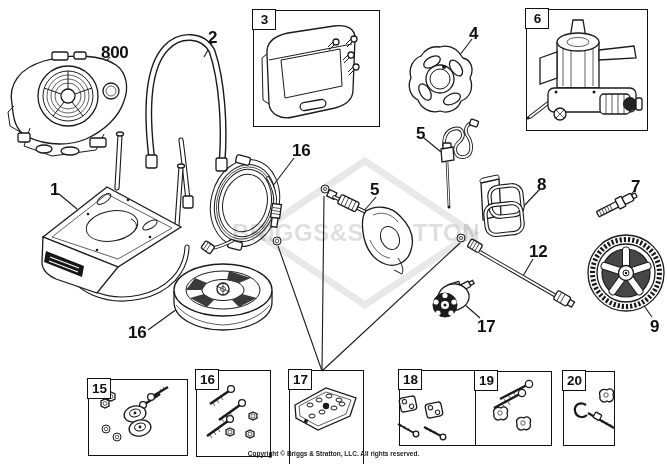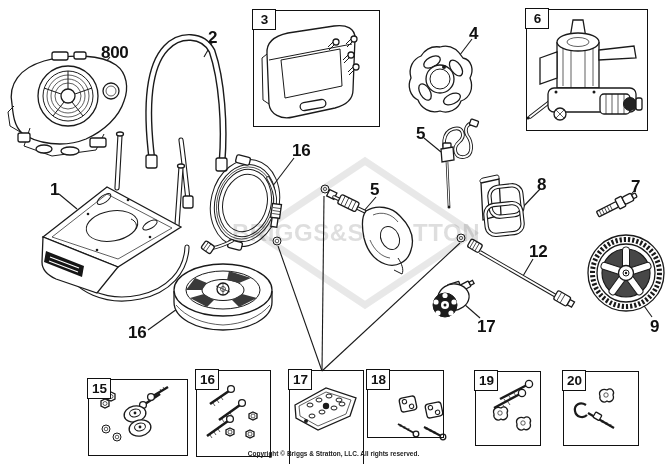--- a/index.html
+++ b/index.html
@@ -435,27 +435,27 @@
   </div>
   <div class="pbox" style="left:88px;top:379px;width:100px;height:77px">
     <div class="chip">15</div>
   </div>
   <div class="pbox" style="left:196px;top:370px;width:75px;height:87px">
     <div class="chip">16</div>
   </div>
   <div class="pbox" style="left:289px;top:370px;width:75px;height:96px">
     <div class="chip">17</div>
   </div>
-  <div class="pbox" style="left:367px;top:370px;width:77px;height:68px">
+  <div class="pbox" style="left:399px;top:370px;width:77px;height:76px">
     <div class="chip">18</div>
   </div>
-  <div class="pbox" style="left:475px;top:371px;width:66px;height:75px">
+  <div class="pbox" style="left:475px;top:371px;width:77px;height:75px">
     <div class="chip">19</div>
   </div>
-  <div class="pbox" style="left:563px;top:371px;width:76px;height:75px">
+  <div class="pbox" style="left:563px;top:371px;width:52px;height:75px">
     <div class="chip">20</div>
   </div>
 
   <div class="callout" style="left:101px;top:44px">800</div>
   <div class="callout" style="left:208px;top:29px">2</div>
   <div class="callout" style="left:50px;top:181px">1</div>
   <div class="callout" style="left:469px;top:25px">4</div>
   <div class="callout" style="left:416px;top:125px">5</div>
   <div class="callout" style="left:631px;top:178px">7</div>
   <div class="callout" style="left:537px;top:176px">8</div>

